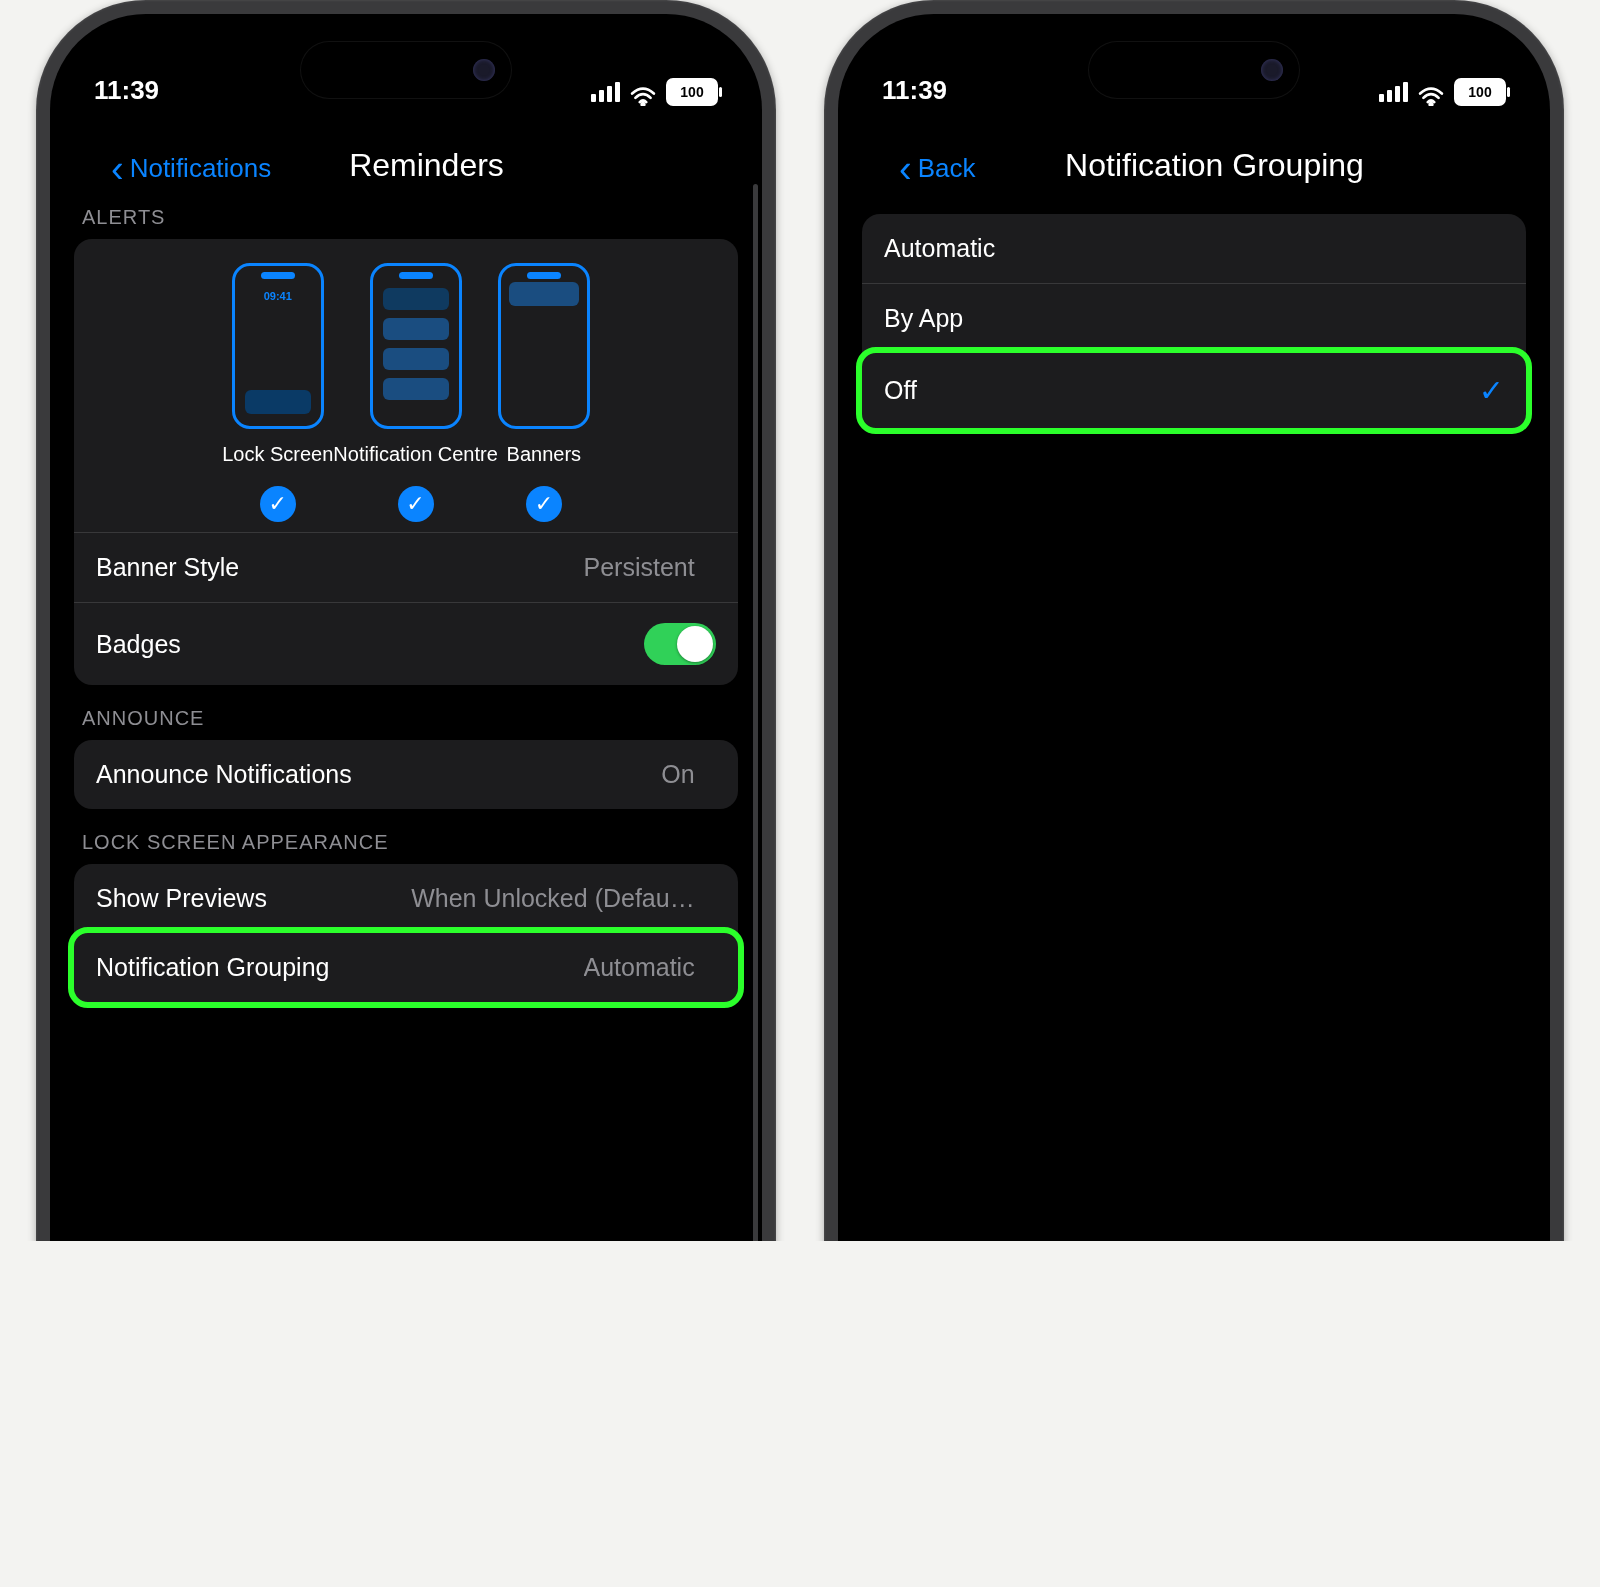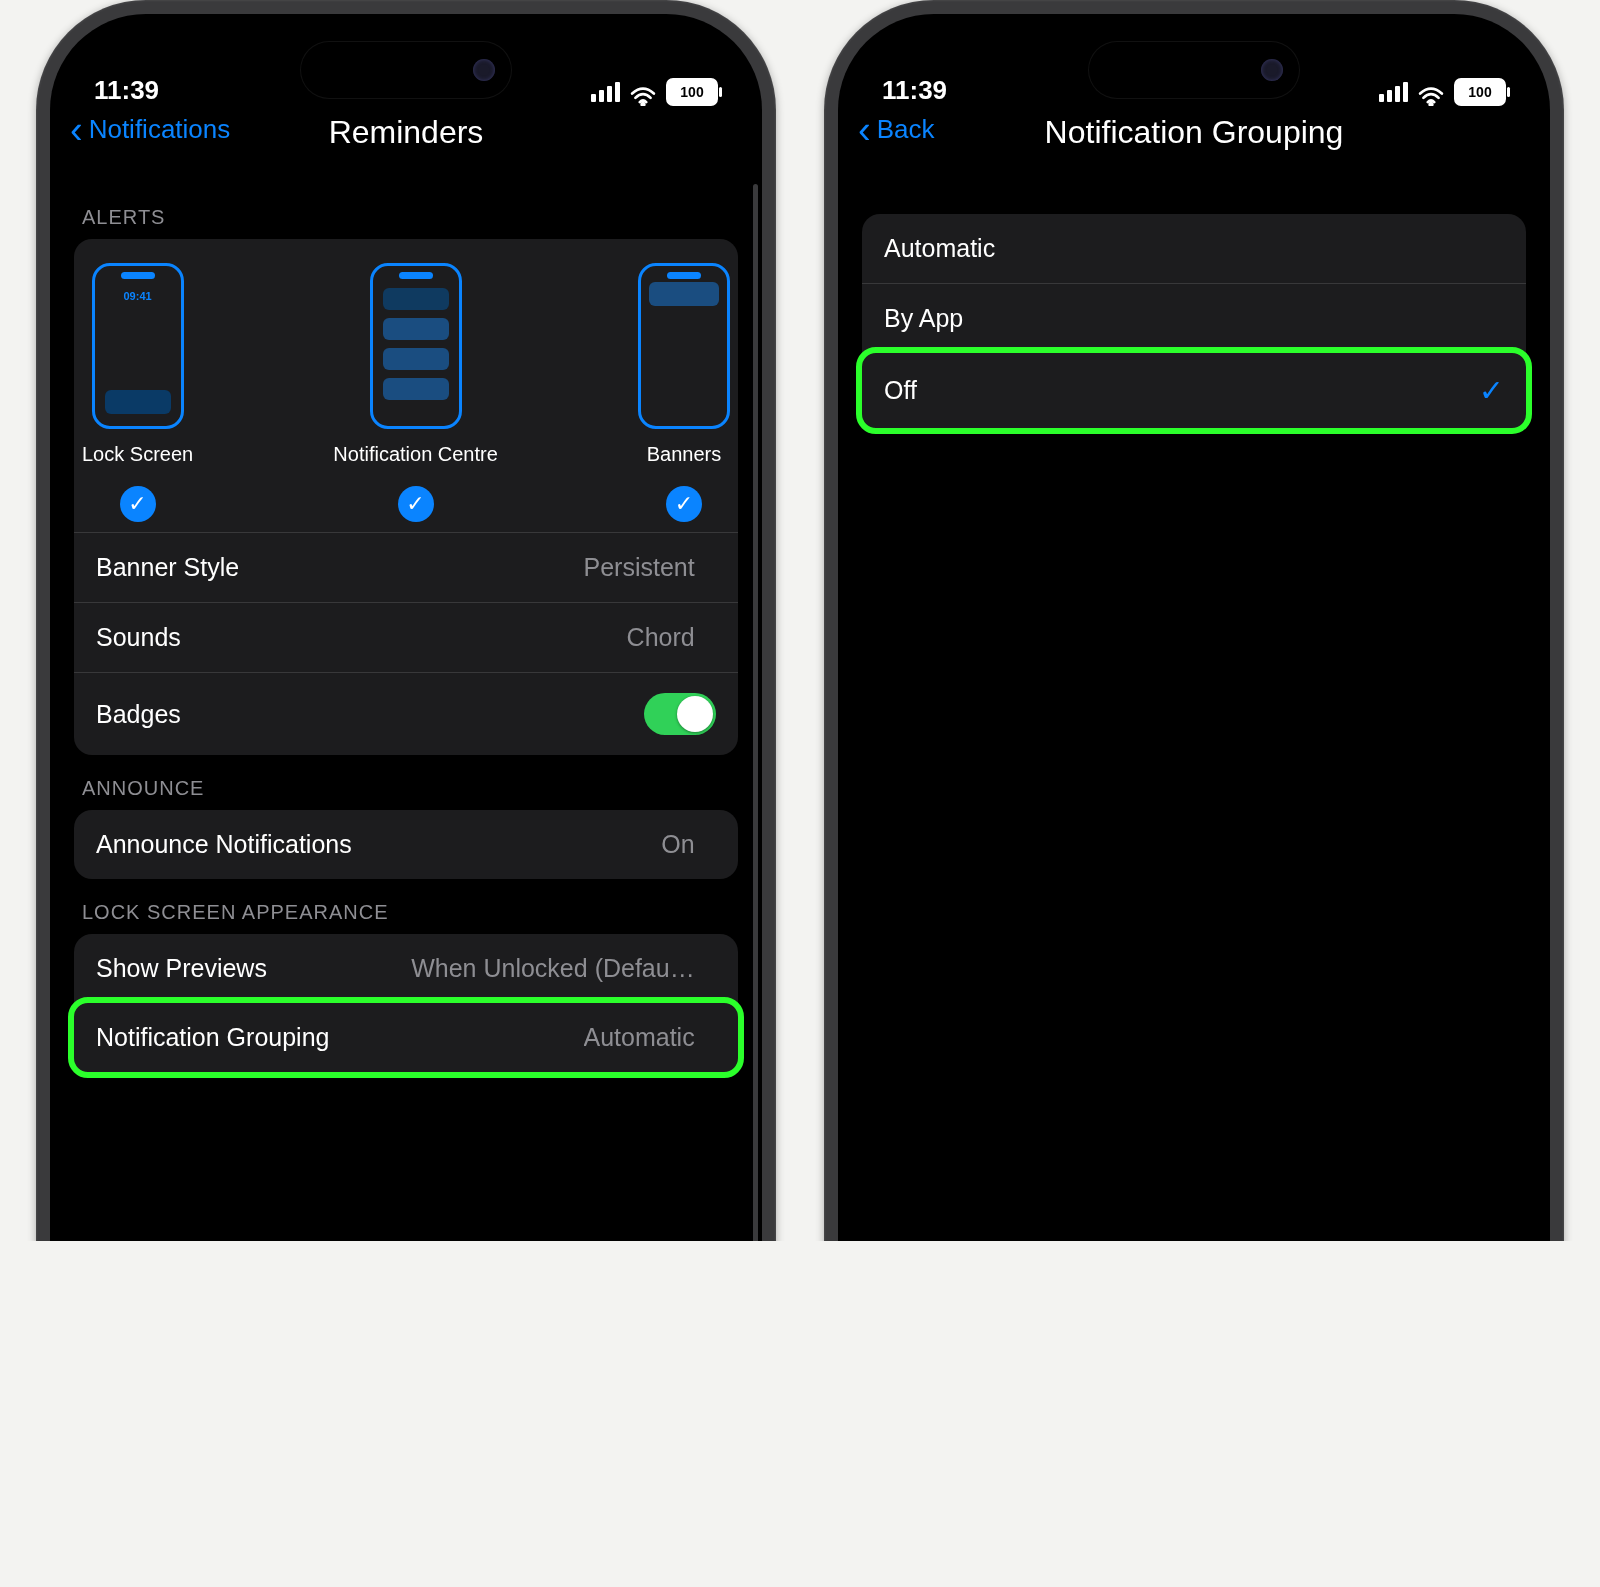--- a/index.html
+++ b/index.html
@@ -59,42 +59,42 @@
   .status .right{display:flex;align-items:center;gap:10px;}
   .sig{display:flex;align-items:flex-end;gap:3px;}
   .sig i{width:5px;background:#fff;border-radius:1px;}
   .sig i:nth-child(1){height:8px}.sig i:nth-child(2){height:12px}.sig i:nth-child(3){height:16px}.sig i:nth-child(4){height:20px}
   .wifi{width:26px;height:20px;position:relative;}
   .wifi svg{stroke:#fff;fill:none;stroke-width:2.5;stroke-linecap:round}
   .batt{width:48px;height:24px;border:2px solid #fff;border-radius:7px;display:flex;align-items:center;justify-content:center;font-size:14px;font-weight:700;position:relative;background:#fff;color:#000}
   .batt:after{content:"";position:absolute;right:-6px;width:3px;height:10px;background:#fff;border-radius:2px}
   
   .nav{
-    display:flex;align-items:flex-start;height:70px;padding:0 20px;position:relative;
+    display:flex;align-items:flex-end;height:70px;padding:0 20px;position:relative;margin-left:41px;
   }
   .nav .back{color:var(--blue);font-size:26px;display:flex;align-items:center;gap:2px;}
   .nav .back .chev{font-size:38px;line-height:0;font-weight:300;margin-right:4px;}
   .nav .title{position:absolute;left:0;right:0;text-align:center;font-size:32px;font-weight:400;pointer-events:none}
   
   .content{
     position:absolute;top:170px;bottom:0;left:0;right:0;
     padding:0 24px;overflow:hidden;
   }
   .hint{color:var(--sec);font-size:20px;line-height:1.35;padding:0 8px 20px}
   .header{color:var(--sec);font-size:20px;letter-spacing:1px;padding:22px 8px 10px;text-transform:uppercase}
   .card{background:var(--card);border-radius:18px;}
   .row{
     display:flex;align-items:center;justify-content:space-between;
     padding:20px 22px;font-size:25px;
     border-top:1px solid var(--sep);
   }
   .row:first-child{border-top:none}
   .row .val{color:var(--sec);display:flex;align-items:flex-end;gap:12px;}
   .chevr{color:#5a5a5e;font-size:28px;line-height:0}
-  .alerts-row{display:flex;justify-content:space-between;padding:24px 8px 10px}
+  .alerts-row{display:flex;justify-content:center;padding:24px 8px 10px}
   .alert-opt{display:flex;flex-direction:column;align-items:center;gap:14px;color:var(--text);font-size:20px}
   .mini{width:86px;height:160px;border:3px solid var(--blue);border-radius:18px;position:relative;overflow:hidden}
   .mini .notch{position:absolute;top:6px;left:50%;transform:translateX(-50%);width:34px;height:7px;background:var(--blue);border-radius:4px}
   .mini.lock .t{position:absolute;top:24px;width:100%;text-align:center;color:var(--blue);font-size:11px;font-weight:600}
   .mini.lock .pill{position:absolute;bottom:12px;left:10px;right:10px;height:24px;background:#0a3a66;border-radius:6px}
   .mini.centre .pills{position:absolute;top:22px;left:10px;right:10px;display:flex;flex-direction:column;gap:8px}
   .mini.centre .pills div{height:22px;background:#1a4d80;border-radius:6px}
   .mini.centre .pills div:first-child{background:#0f3a60}
   .mini.banner .top{position:absolute;top:16px;left:8px;right:8px;height:24px;background:#1a4d80;border-radius:6px}
   .check-circle{width:36px;height:36px;border-radius:50%;background:var(--blue);display:flex;align-items:center;justify-content:center;color:#fff;font-size:22px;margin-top:6px}
@@ -190,27 +190,20 @@
           </div>
 
           <div class="row">
             <span>Banner Style</span>
             <span class="val">
                 <span>Persistent</span>
                 <span class="chevr">›</span>
               </span>
           </div>
           <div class="row">
-            <span>Sounds</span>
-            <span class="val">
-                <span>Chord</span>
-                <span class="chevr">›</span>
-              </span>
-          </div>
-          <div class="row">
             <span>Badges</span>
             <span class="toggle">
                 <span class="knob"></span>
               </span>
           </div>
         </div>
 
         <div class="header">ANNOUNCE</div>
         <div class="card">
           <div class="row">

